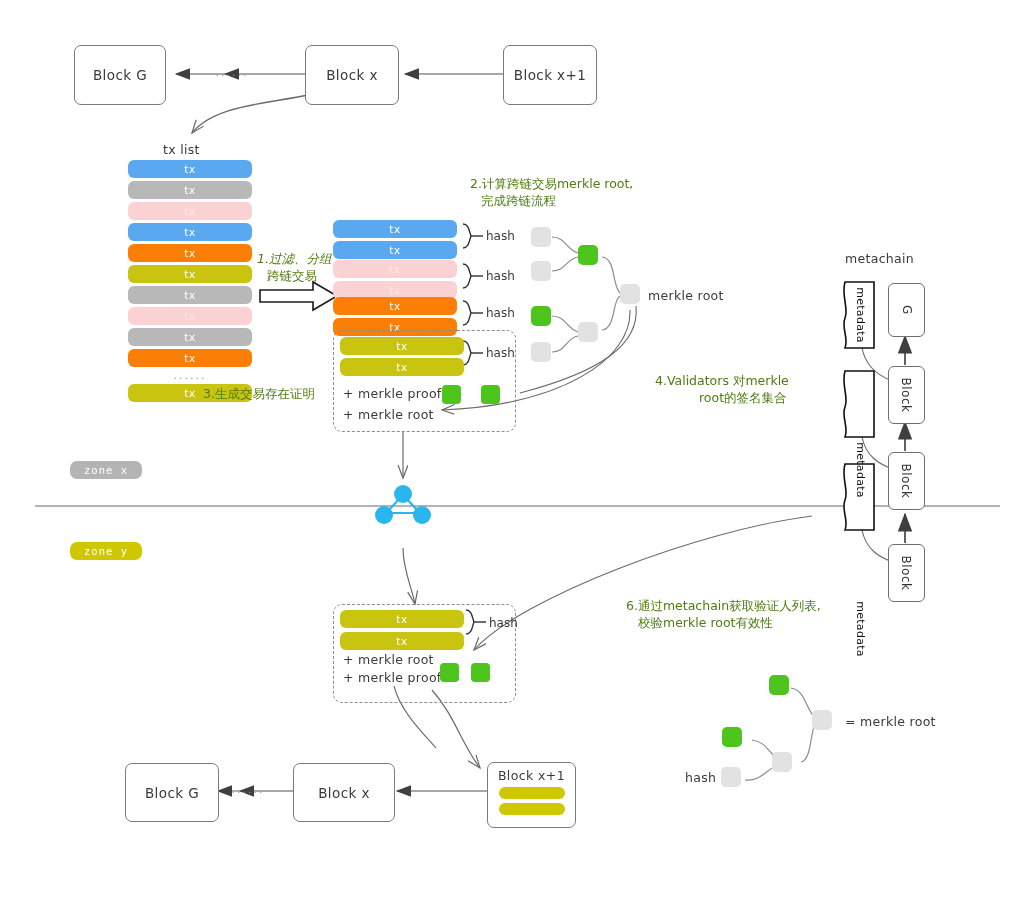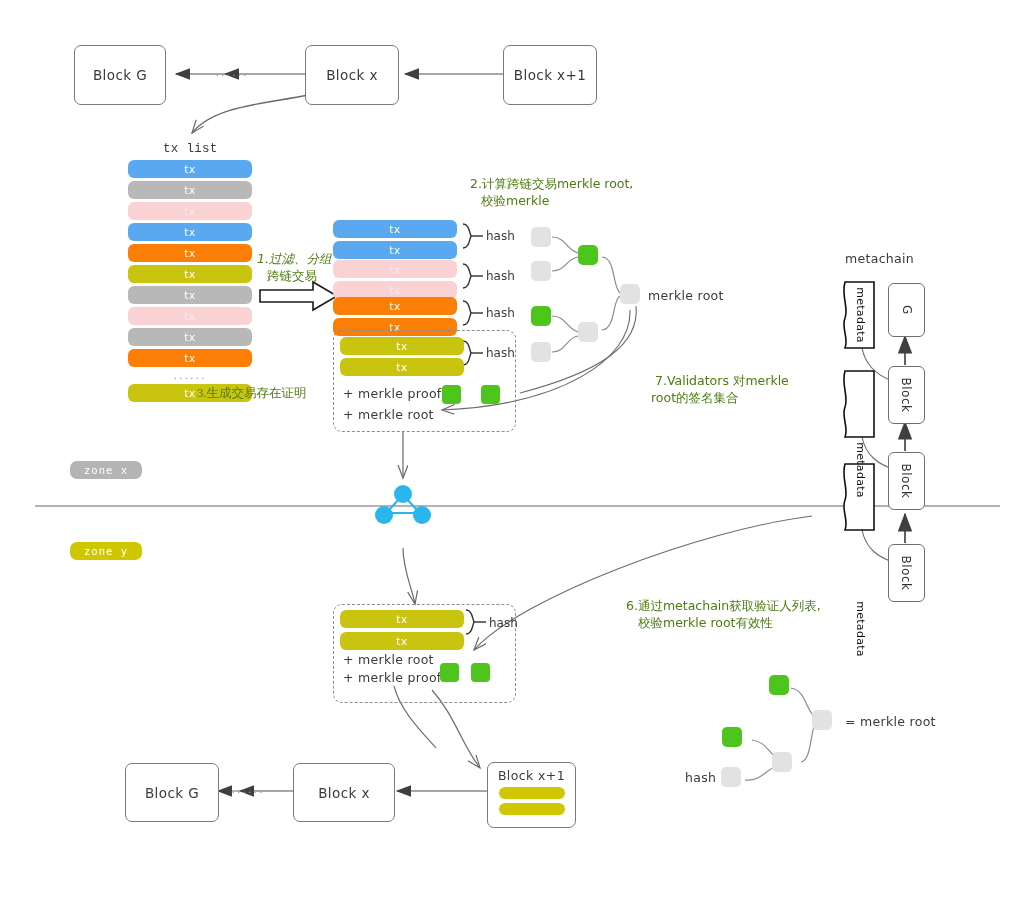--- a/index.html
+++ b/index.html
@@ -183,21 +183,21 @@
     <span>Block G</span>
   </div>
   <div class="abs blockbox" style="left:305px;top:45px;width:92px;height:58px;">
     <span>Block x</span>
   </div>
   <div class="abs blockbox" style="left:503px;top:45px;width:92px;height:58px;">
     <span>Block x+1</span>
   </div>
   <div class="abs dots" style="left:212px;top:66px;width:40px;">......</div>
 
-  <div class="abs lab" style="left:163px;top:142px;font-family:Liberation Mono, monospace;">tx list</div>
+  <div class="abs lab" style="left:163px;top:142px;">tx list</div>
 
   <div class="abs" style="left:128px;top:160px;width:124px;">
     <div class="txbar c-blue" style="margin-bottom:3px;">tx</div>
     <div class="txbar c-gray" style="margin-bottom:3px;">tx</div>
     <div class="txbar c-pink" style="margin-bottom:3px;">tx</div>
     <div class="txbar c-blue" style="margin-bottom:3px;">tx</div>
     <div class="txbar c-orange" style="margin-bottom:3px;">tx</div>
     <div class="txbar c-olive" style="margin-bottom:3px;">tx</div>
     <div class="txbar c-gray" style="margin-bottom:3px;">tx</div>
     <div class="txbar c-pink" style="margin-bottom:3px;">tx</div>
@@ -233,36 +233,36 @@
     <div class="txbar c-olive" style="margin-bottom:3px;">tx</div>
     <div class="txbar c-olive">tx</div>
   </div>
   <div class="abs lab-hash" style="left:486px;top:346px;">hash</div>
 
   <div class="abs proofline" style="left:343px;top:386px;">+  merkle proof</div>
   <div class="abs proofline" style="left:343px;top:407px;">+  merkle root</div>
   <div class="abs proofsq" style="left:442px;top:385px;"></div>
   <div class="abs proofsq" style="left:481px;top:385px;"></div>
 
-  <div class="abs lab-cn" style="left:197px;top:385px;font-family:Liberation Serif, serif;">3.生成交易存在证明</div>
+  <div class="abs lab-cn" style="left:203px;top:385px;">3.生成交易存在证明</div>
 
   <div class="abs lab-cn" style="left:470px;top:175px;">2.计算跨链交易merkle root,</div>
-  <div class="abs lab-cn" style="left:481px;top:192px;">校验merkle</div>
+  <div class="abs lab-cn" style="left:481px;top:192px;">完成跨链流程</div>
 
   <div class="abs mnode" style="left:531px;top:227px;"></div>
   <div class="abs mnode" style="left:531px;top:261px;"></div>
   <div class="abs mnode green" style="left:531px;top:306px;"></div>
   <div class="abs mnode" style="left:531px;top:342px;"></div>
   <div class="abs mnode green" style="left:578px;top:245px;"></div>
   <div class="abs mnode" style="left:578px;top:322px;"></div>
   <div class="abs mnode" style="left:620px;top:284px;"></div>
   <div class="abs lab" style="left:648px;top:288px;">merkle root</div>
 
-  <div class="abs lab-cn" style="left:655px;top:372px;">7.Validators 对merkle</div>
-  <div class="abs lab-cn" style="left:651px;top:389px;text-align:right;">root的签名集合</div>
+  <div class="abs lab-cn" style="left:655px;top:372px;">4.Validators 对merkle</div>
+  <div class="abs lab-cn" style="left:699px;top:389px;text-align:right;">root的签名集合</div>
 
 
   <div class="abs zone zone-x" style="left:70px;top:461px;">zone x</div>
   <div class="abs zone zone-y" style="left:70px;top:542px;">zone y</div>
 
 
   <div class="abs lab" style="left:845px;top:251px;">metachain</div>
 
   <div class="abs mchain-block" style="left:888px;top:283px;width:35px;height:52px;">
     <span>G</span>

